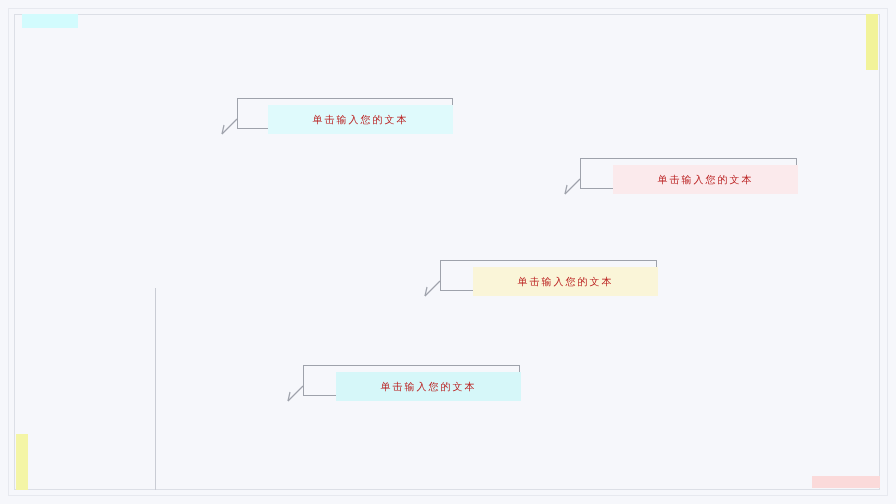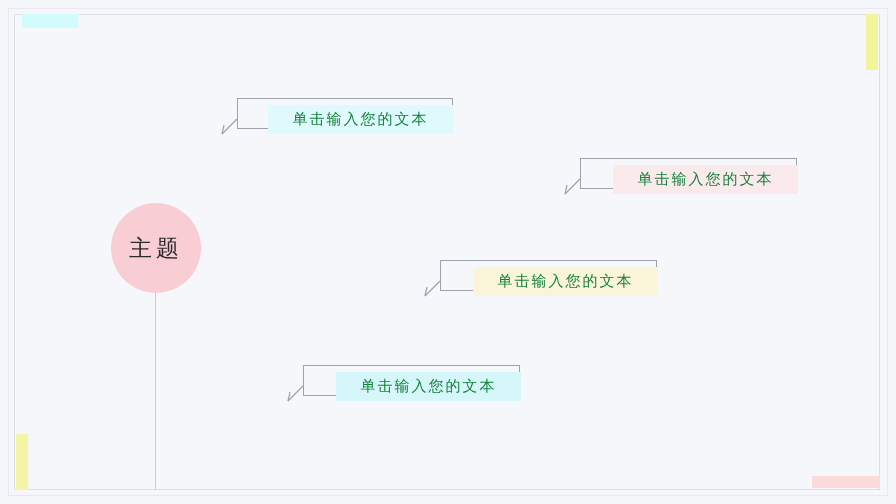--- a/index.html
+++ b/index.html
@@ -84,22 +84,22 @@
     overflow: visible;
   }
   .callout .fillbox {
     position: absolute;
     box-sizing: border-box;
     display: flex;
     align-items: center;
     justify-content: center;
   }
   .callout .fillbox span {
-    font-size: 15px;
-    color: #15803d;
+    font-size: 10px;
+    color: #b91c1c;
     letter-spacing: 2px;
     white-space: nowrap;
     font-family: "Liberation Serif", "DejaVu Serif", serif;
   }
 </style>
 </head>
 <body>
 
 <div id="slide">
 
@@ -112,23 +112,20 @@
   <div class="frame-line frame-left"></div>
   <div class="frame-line frame-right"></div>
   <div class="frame-line frame-bottom"></div>
 
   <div class="accent accent-tl"></div>
   <div class="accent accent-tr"></div>
   <div class="accent accent-bl"></div>
   <div class="accent accent-br"></div>
 
   <div class="topic-stem"></div>
-  <div class="topic-circle">
-    <div class="topic-label">主题</div>
-  </div>
 
   <div class="callout" style="left:237px; top:98px; width:220px; height:40px;">
     <div class="outline" style="width:216px; height:31px;"></div>
     <svg class="tick" style="left:-16px; top:14px;" viewBox="0 0 26 26">
       <path d="M1 22 L16 7" stroke="#9ea2ab" stroke-width="1.2" fill="none"></path>
       <path d="M1 22 L3 13" stroke="#9ea2ab" stroke-width="1.2" fill="none"></path>
     </svg>
     <div class="fillbox" style="left:31px; top:7px; width:185px; height:29px; background:#dffafc;">
       <span>单击输入您的文本</span>
     </div>

